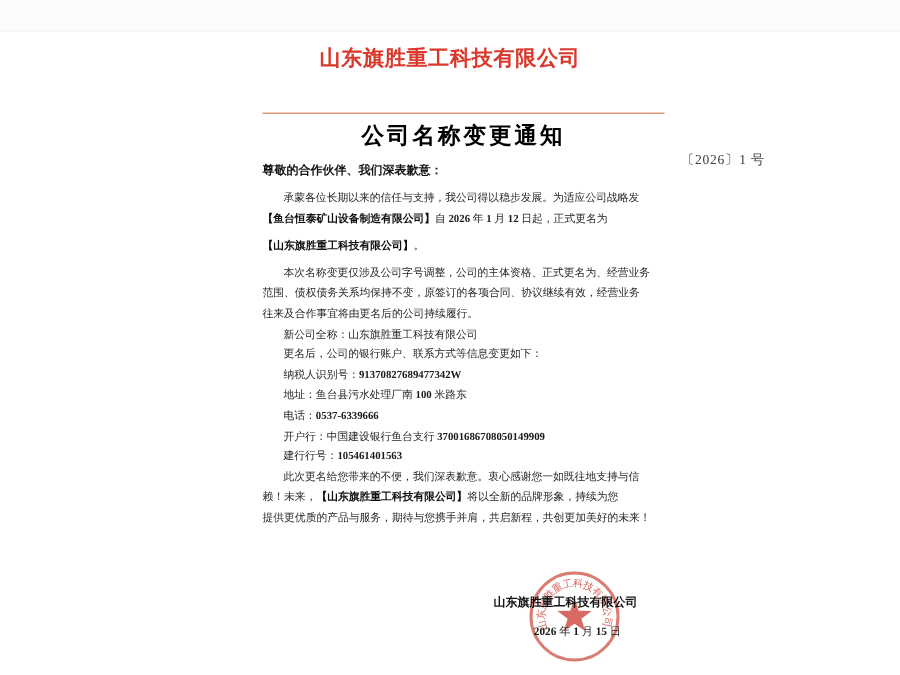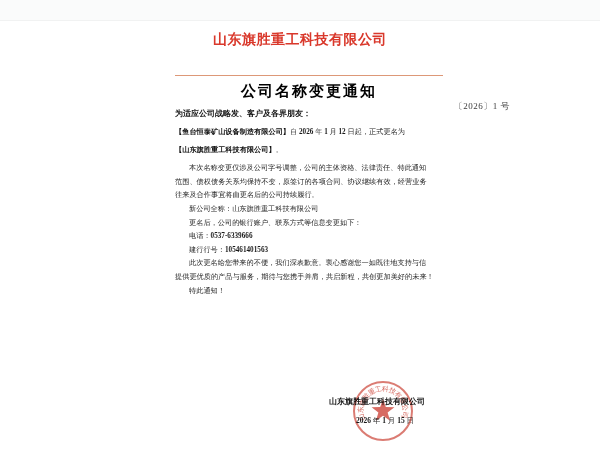--- a/index.html
+++ b/index.html
@@ -63,35 +63,39 @@
 <div class="top-band"></div>
 
 <div class="letterhead" style="color: rgb(217, 56, 43);">山东旗胜重工科技有限公司</div>
 
 <div class="docnum">〔2026〕1 号</div>
 
 <div class="divider" style="background: rgb(221, 152, 120);"></div>
 
 <div class="doctitle">公司名称变更通知</div>
 
-<div class="salutation">为适应公司战略发、客户及各界朋友：</div>
+<div class="salutation">尊敬的合作伙伴、我们深表歉意：</div>
 
 <div class="docbody" id="docbody">
+    <div class="bline ind"><span class="seg-normal">承蒙各位长期以来的信任与支持，我公司得以稳步发展。为适应公司战略发</span></div>
     <div class="bline"><span class="seg-bold">【鱼台恒泰矿山设备制造有限公司】</span><span class="seg-normal">自 </span><span class="seg-num">2026</span><span class="seg-normal"> 年 </span><span class="seg-num">1</span><span class="seg-normal"> 月 </span><span class="seg-num">12</span><span class="seg-normal"> 日起，正式更名为</span></div>
     <div class="bline wide"><span class="seg-bold">【山东旗胜重工科技有限公司】</span><span class="seg-normal">。</span></div>
-    <div class="bline ind"><span class="seg-normal">本次名称变更仅涉及公司字号调整，公司的主体资格、法律责任、特此通知</span></div>
+    <div class="bline ind"><span class="seg-normal">本次名称变更仅涉及公司字号调整，公司的主体资格、正式更名为、经营业务</span></div>
     <div class="bline"><span class="seg-normal">范围、债权债务关系均保持不变，原签订的各项合同、协议继续有效，经营业务</span></div>
     <div class="bline"><span class="seg-normal">往来及合作事宜将由更名后的公司持续履行。</span></div>
     <div class="bline ind"><span class="seg-normal">新公司全称：山东旗胜重工科技有限公司</span></div>
     <div class="bline ind"><span class="seg-normal">更名后，公司的银行账户、联系方式等信息变更如下：</span></div>
+    <div class="bline ind"><span class="seg-normal">纳税人识别号：</span><span class="seg-num">91370827689477342W</span></div>
+    <div class="bline ind"><span class="seg-normal">地址：鱼台县污水处理厂南 </span><span class="seg-num">100</span><span class="seg-normal"> 米路东</span></div>
     <div class="bline ind"><span class="seg-normal">电话：</span><span class="seg-num">0537-6339666</span></div>
+    <div class="bline ind"><span class="seg-normal">开户行：中国建设银行鱼台支行 </span><span class="seg-num">37001686708050149909</span></div>
     <div class="bline ind"><span class="seg-normal">建行行号：</span><span class="seg-num">105461401563</span></div>
     <div class="bline ind"><span class="seg-normal">此次更名给您带来的不便，我们深表歉意。衷心感谢您一如既往地支持与信</span></div>
+    <div class="bline"><span class="seg-normal">赖！未来，</span><span class="seg-bold">【山东旗胜重工科技有限公司】</span><span class="seg-normal">将以全新的品牌形象，持续为您</span></div>
     <div class="bline"><span class="seg-normal">提供更优质的产品与服务，期待与您携手并肩，共启新程，共创更加美好的未来！</span></div>
-    <div class="bline ind"><span class="seg-normal">特此通知！</span></div>
   </div>
 
 <div class="sig-company">山东旗胜重工科技有限公司</div>
 
 <div class="sig-date" id="sigdate"><span class="seg-num">2026</span><span class="seg-normal"> 年 </span><span class="seg-num">1</span><span class="seg-normal"> 月 </span><span class="seg-num">15</span><span class="seg-normal"> 日</span></div>
 
 <svg class="stamp" viewBox="0 0 100 100" xmlns="http://www.w3.org/2000/svg">
   <circle cx="50" cy="50" r="29" fill="none" stroke-width="2" opacity="0.78" stroke="#c8382c"></circle>
   <polygon opacity="0.88" points="50,38 52.8,46.1 61.4,46.3 54.6,51.5 57.1,59.7 50,54.8 42.9,59.7 45.4,51.5 38.6,46.3 47.2,46.1" fill="#c8382c"></polygon>
   <path id="sealArc" d="M 31.87 58.45 A 20 20 0 1 1 68.13 58.45" fill="none"></path>

